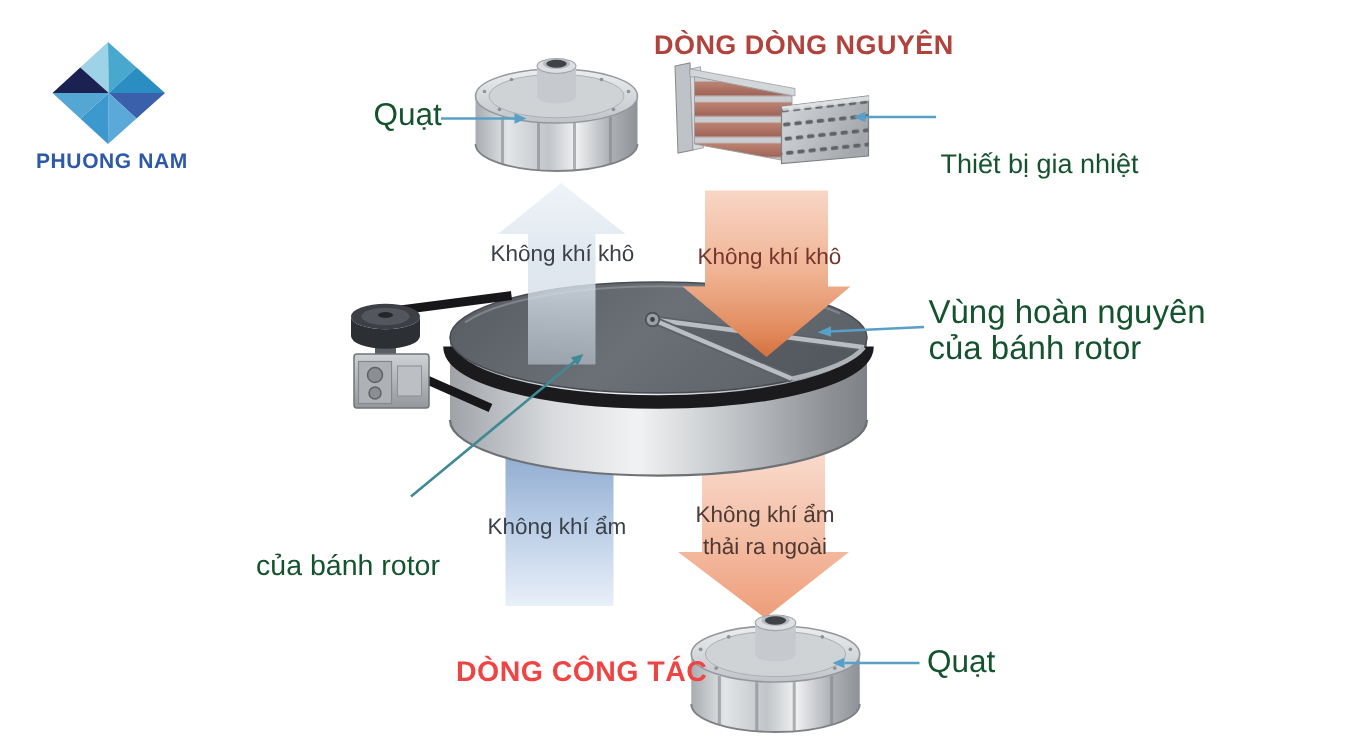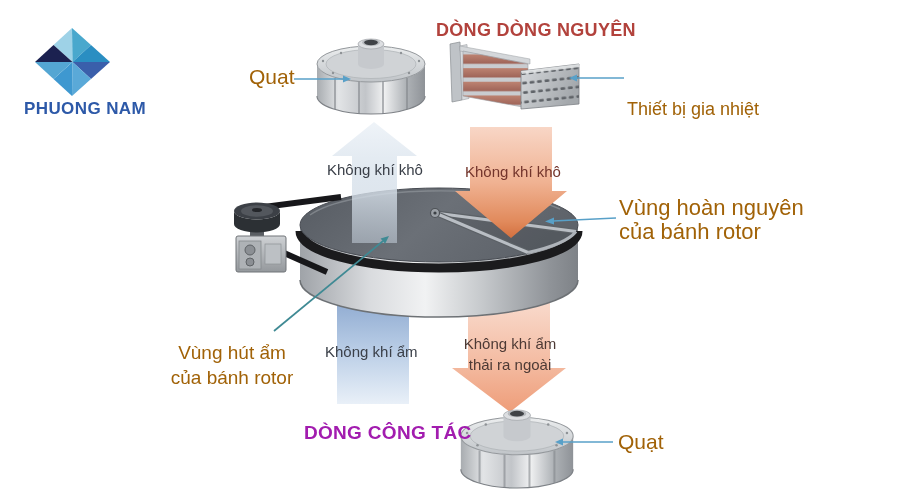--- a/index.html
+++ b/index.html
@@ -1,34 +1,34 @@
 <!DOCTYPE html>
 <html><head>
 <meta charset="utf-8">
 <style>
   html,body{margin:0;padding:0;background:#ffffff;}
   #stage{
     position:relative;width:900px;height:500px;background:#ffffff;overflow:hidden;
     font-family:"Liberation Sans", sans-serif;
   }
   #art{position:absolute;left:0;top:0;width:900px;height:500px;}
-  .txt{position:absolute;white-space:nowrap;color:#a16207;}
+  .txt{position:absolute;white-space:nowrap;color:#14532d;}
   .title-red{left:436px;top:20px;font-size:18px;font-weight:bold;color:#b2423c;letter-spacing:.3px;}
-  .title-blue{left:304px;top:422px;font-size:19px;font-weight:bold;color:#a21caf;letter-spacing:.3px;}
+  .title-blue{left:304px;top:438px;font-size:19px;font-weight:bold;color:#ef4444;letter-spacing:.3px;}
   .lbl-fan-top{left:249px;top:65px;font-size:21px;}
   .lbl-heater{left:627px;top:67px;font-size:18px;margin-top:32px;}
   .lbl-regen{left:619px;top:196px;font-size:22px;line-height:24px;white-space:nowrap;}
   .lbl-absorb{left:156px;top:340px;width:152px;font-size:19px;line-height:25px;text-align:center;}
   .lbl-fan-bottom{left:618px;top:430px;font-size:21px;}
   .arr-txt{font-size:15px;font-weight:normal;color:#3b4049;}
   .arr-dry-left{left:327px;top:161px;}
   .arr-dry-right{left:465px;top:163px;color:#73352c;}
   .arr-moist{left:325px;top:343px;}
   .arr-moist-out{left:455px;top:333px;width:110px;text-align:center;line-height:21px;color:#4d3a35;}
-  .logo-text{left:24px;top:99px;width:100px;text-align:left;font-size:17px;font-weight:bold;color:#2d59a8;letter-spacing:.4px;}
+  .logo-text{left:24px;top:99px;width:100px;text-align:left;font-size:14px;font-weight:bold;color:#2d59a8;letter-spacing:.4px;}
 </style>
 </head>
 <body>
 
 <div id="stage">
 
   <svg id="art" viewBox="0 0 900 500">
     <defs>
       <linearGradient id="gBlueUp" x1="0" y1="0" x2="0" y2="1">
         <stop offset="0" stop-color="#8ca8cf"></stop>
@@ -261,21 +261,21 @@
 
   <div class="txt lbl-fan-top">Quạt</div>
   <div class="txt lbl-heater">Thiết bị gia nhiệt</div>
 
   <div class="txt lbl-regen">
     <span>Vùng hoàn nguyên</span><br>
     <span>của bánh rotor</span>
   </div>
 
   <div class="txt lbl-absorb">
-    <span>Vùng hút ẩm</span><br>
+    <br>
     <span>của bánh rotor</span>
   </div>
 
   <div class="txt arr-txt arr-dry-left">Không khí khô</div>
   <div class="txt arr-txt arr-dry-right">Không khí khô</div>
   <div class="txt arr-txt arr-moist">Không khí ẩm</div>
 
   <div class="txt arr-txt arr-moist-out">
     <span>Không khí ẩm</span><br>
     <span>thải ra ngoài</span>

